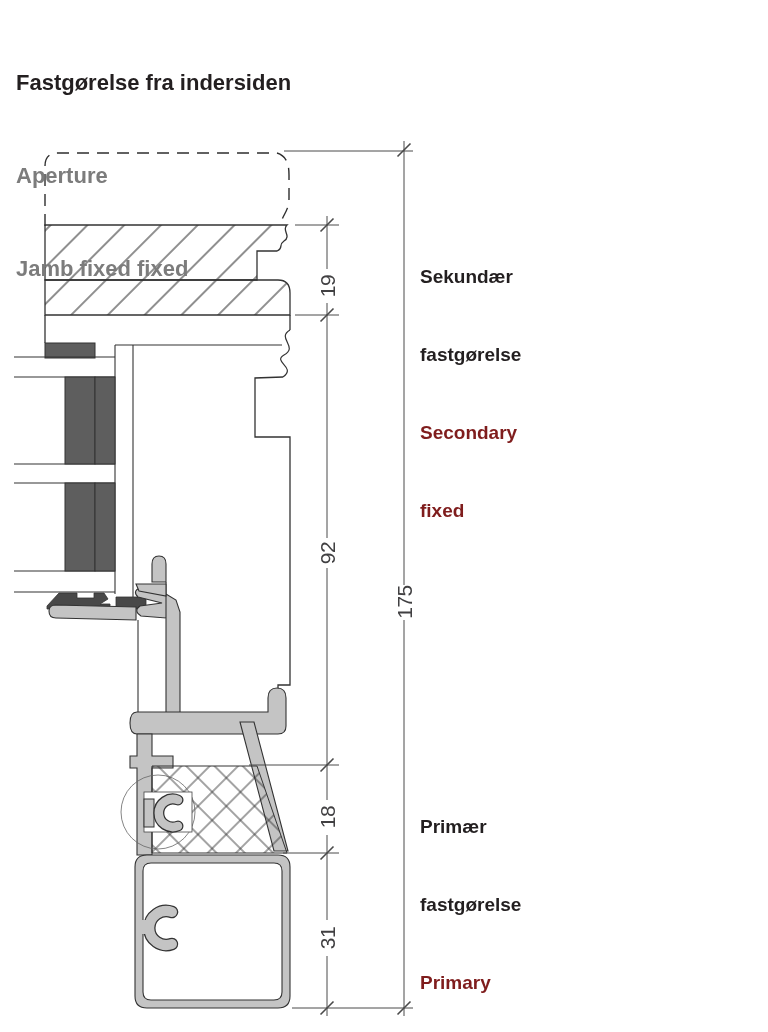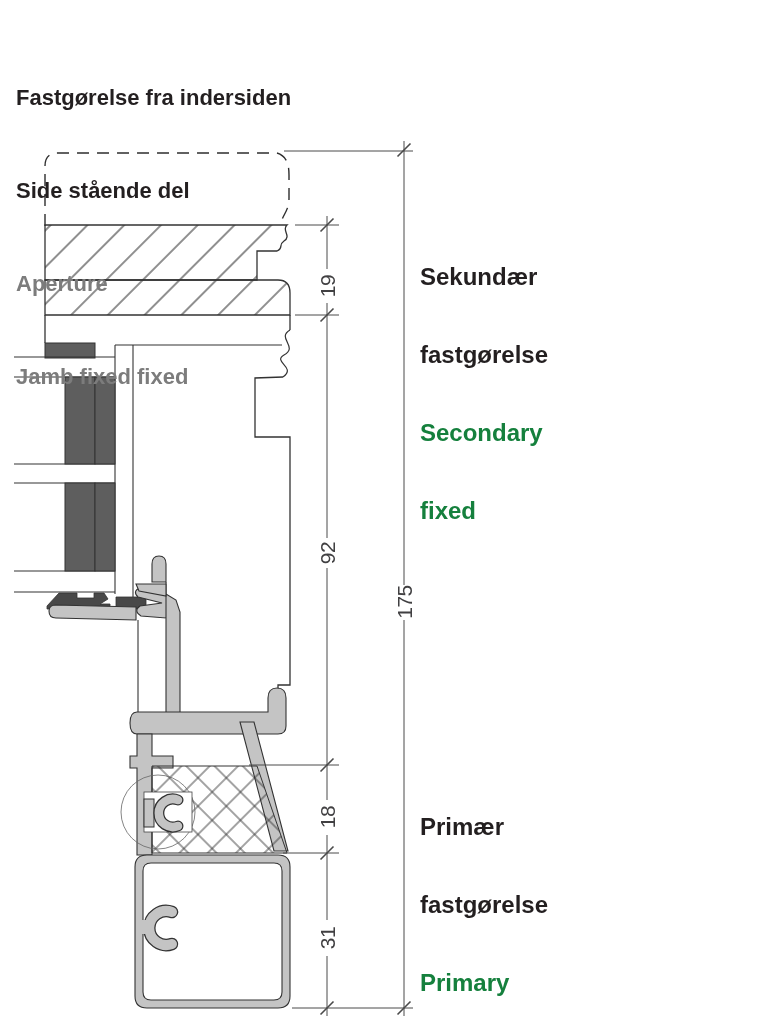--- a/index.html
+++ b/index.html
@@ -2,26 +2,26 @@
 <html><head>
 <meta charset="utf-8">
 <style>
   html,body{margin:0;padding:0;}
   body{
     width:768px;height:1032px;position:relative;background:#ffffff;
     font-family:"Liberation Sans", sans-serif;overflow:hidden;
   }
   #drawing{position:absolute;left:0;top:0;}
   .txt{position:absolute;white-space:pre;}
-  .title-block{left:16px;top:20px;line-height:31px;font-size:22px;font-weight:bold;}
+  .title-block{left:16px;top:5px;line-height:31px;font-size:22px;font-weight:bold;}
   .title-da{color:#231f20;}
   .title-en{color:#7c7c7c;}
-  .ann{line-height:26px;font-size:24px;font-weight:bold;}
+  .ann{line-height:26px;font-size:19px;font-weight:bold;}
   .ann-da{color:#231f20;}
-  .ann-en{color:#15803d;}
+  .ann-en{color:#7f1d1d;}
   .ann-secondary{left:420px;top:212px;}
   .ann-primary{left:420px;top:762px;}
 </style>
 </head>
 <body>
 
 <svg id="drawing" width="768" height="1032" viewBox="0 0 768 1032" xmlns="http://www.w3.org/2000/svg" font-family="Liberation Sans, sans-serif">
 
   <defs>
 
@@ -146,21 +146,20 @@
     <text transform="translate(334.5 286) rotate(-90)">19</text>
     <text transform="translate(334.5 553) rotate(-90)">92</text>
     <text transform="translate(334.5 817) rotate(-90)">18</text>
     <text transform="translate(334.5 938) rotate(-90)">31</text>
     <text transform="translate(411.5 602) rotate(-90)">175</text>
   </g>
 </svg>
 
 <div class="txt title-block">
   <div class="title-da">Fastgørelse fra indersiden</div>
-  <div class="title-da">Side stående del</div>
   <div class="title-en">Aperture</div>
   <div class="title-en">Jamb fixed fixed</div>
 </div>
 
 <div class="txt ann ann-secondary">
   <div class="ann-da">Sekundær</div>
   <div class="ann-da">fastgørelse</div>
   <div class="ann-en">Secondary</div>
   <div class="ann-en">fixed</div>
 </div>

